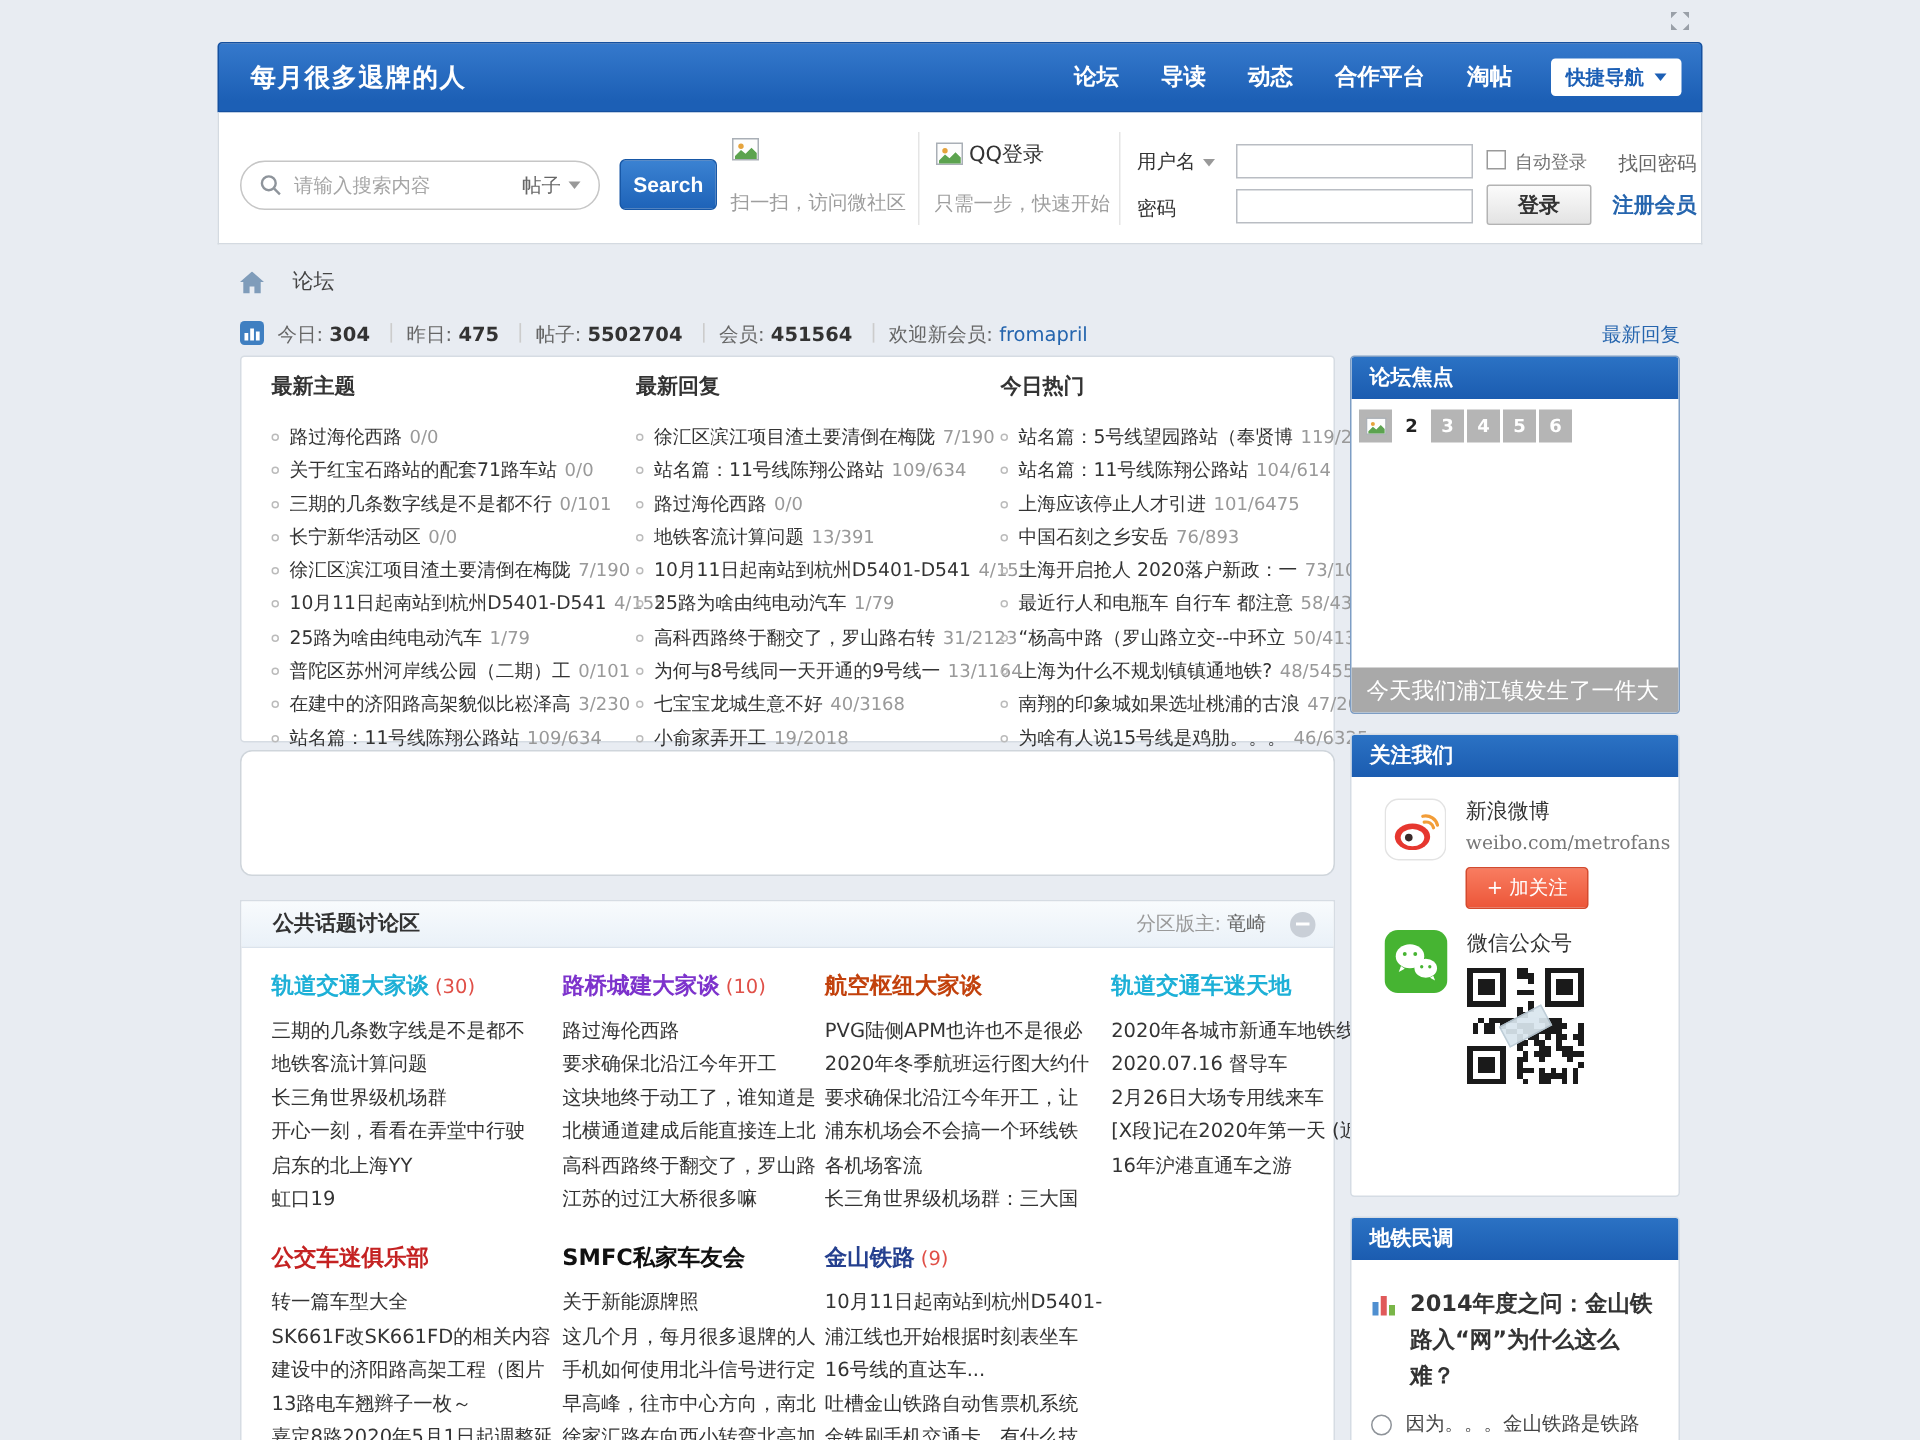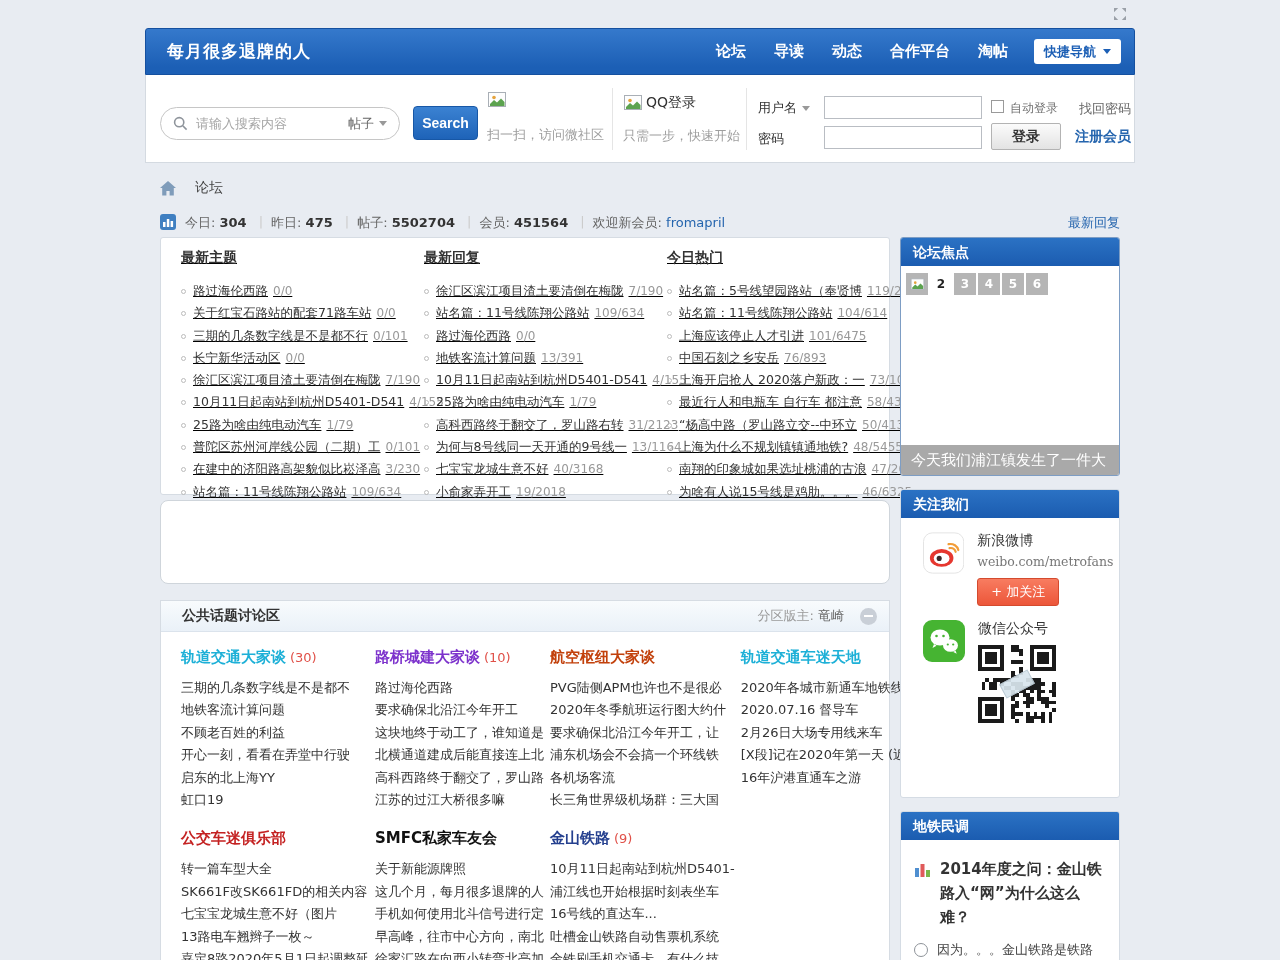--- a/index.html
+++ b/index.html
@@ -56,21 +56,21 @@
   .sep { color:#ccc; margin:0 8px; }
   .stats-icon { margin-right:9px; display:flex; }
   .latest-reply { margin-left:auto; color:#2565ae; font-size:13px; }
   .link-blue { color:#2565ae; }
 
   
   .content { position:relative; margin-top:5px; }
   .main { margin-left:15px; width:730px; }
 
   .threads-card { background:#fff; border:1px solid #d6dce3; border-radius:3px; height:258px; display:flex; }
-  .tcol { width:243px; padding:11px 0 12px 20px;text-decoration:underline; }
+  .tcol { width:243px; padding:11px 0 12px 20px; }
   .tcol-title { font-size:14px; font-weight:bold; color:#333; margin-bottom:13px; }
   .titem { line-height:22.3px; white-space:nowrap; font-size:12.5px; }
   .bullet { display:inline-block; width:5px; height:5px; border:1px solid #bbb; border-radius:50%; margin-right:7px; vertical-align:1px; }
   .titem .t { color:#333; }
   .cnt { color:#999; font-size:12px; margin-left:5px; }
 
   .adbox { margin-top:5px; height:84px; background:#fff; border:1px solid #cfd5db; border-radius:8px; }
 
   .section-card { margin-top:16px; background:#fff; border:1px solid #d6dce3; height:620px; }
   .sec-head { height:31px; display:flex; align-items:center; background:linear-gradient(#f8fbfd,#eaf1f8);
@@ -379,21 +379,21 @@
             <a class="mod-name" data-interactable="true">竜崎</a>
             <span class="collapse-btn" data-interactable="true"></span>
           </span>
         </div>
         <div class="forum-grid" data-interactable="false">
           <div class="forum-cell" data-interactable="false">
             <div class="forum-title" data-interactable="true" style="color:#1db0d7"><span>轨道交通大家谈</span><span class="forum-count" data-interactable="false">(30)</span></div>
             <div>
                 <div class="ftopic" data-interactable="true">三期的几条数字线是不是都不</div>
                 <div class="ftopic" data-interactable="true">地铁客流计算问题</div>
-                <div class="ftopic" data-interactable="true">不顾老百姓的利益</div>
+                <div class="ftopic" data-interactable="true">长三角世界级机场群</div>
                 <div class="ftopic" data-interactable="true">开心一刻，看看在弄堂中行驶</div>
                 <div class="ftopic" data-interactable="true">启东的北上海YY</div>
                 <div class="ftopic" data-interactable="true">虹口19</div>
               </div>
           </div>
           <div class="forum-cell" data-interactable="false">
             <div class="forum-title" data-interactable="true" style="color:#7d33cc"><span>路桥城建大家谈</span><span class="forum-count" data-interactable="false">(10)</span></div>
             <div>
                 <div class="ftopic" data-interactable="true">路过海伦西路</div>
                 <div class="ftopic" data-interactable="true">要求确保北沿江今年开工</div>
@@ -422,21 +422,21 @@
                 <div class="ftopic" data-interactable="true">2月26日大场专用线来车</div>
                 <div class="ftopic" data-interactable="true">[X段]记在2020年第一天 (近畿</div>
                 <div class="ftopic" data-interactable="true">16年沪港直通车之游</div>
               </div>
           </div>
           <div class="forum-cell" data-interactable="false">
             <div class="forum-title" data-interactable="true" style="color:#c42222"><span>公交车迷俱乐部</span><span class="forum-count" data-interactable="false"></span></div>
             <div>
                 <div class="ftopic" data-interactable="true">转一篇车型大全</div>
                 <div class="ftopic" data-interactable="true">SK661F改SK661FD的相关内容</div>
-                <div class="ftopic" data-interactable="true">七宝宝龙城生意不好（图片</div>
+                <div class="ftopic" data-interactable="true">建设中的济阳路高架工程（图片</div>
                 <div class="ftopic" data-interactable="true">13路电车翘辫子一枚～</div>
                 <div class="ftopic" data-interactable="true">嘉定8路2020年5月1日起调整延</div>
               </div>
           </div>
           <div class="forum-cell" data-interactable="false">
             <div class="forum-title" data-interactable="true" style="color:#111111"><span>SMFC私家车友会</span><span class="forum-count" data-interactable="false"></span></div>
             <div>
                 <div class="ftopic" data-interactable="true">关于新能源牌照</div>
                 <div class="ftopic" data-interactable="true">这几个月，每月很多退牌的人</div>
                 <div class="ftopic" data-interactable="true">手机如何使用北斗信号进行定</div>

